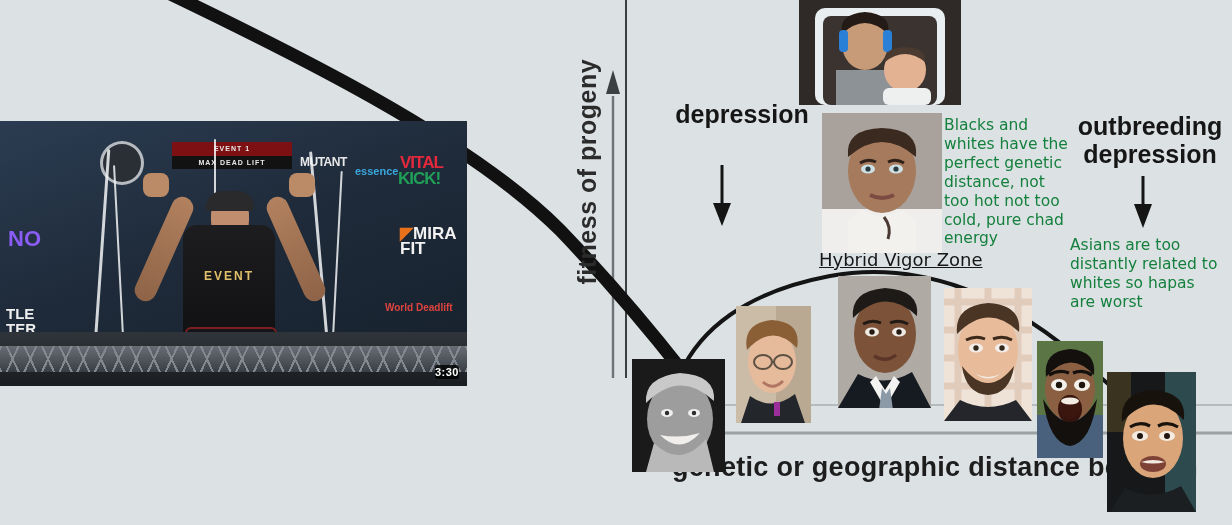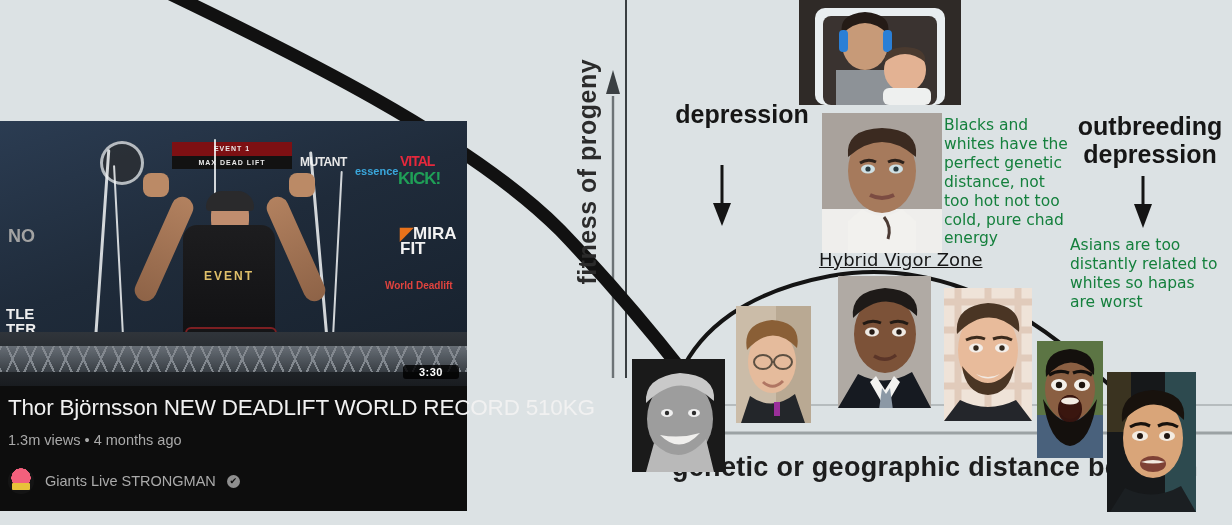--- a/index.html
+++ b/index.html
@@ -124,36 +124,36 @@
     background:#121212;
   }
   .banner-red span,.banner-blk span{
     display:block;text-align:center;color:#e9e9e9;font-size:7px;
     line-height:13px;letter-spacing:1px;font-weight:700;
   }
   .banner-red span{line-height:14px;}
   .logo{position:absolute;font-weight:800;}
   .lg-mutant{left:300px;top:34px;color:#e8e8e8;font-size:12px;letter-spacing:-.5px;}
   .lg-essence{left:355px;top:44px;color:#3aa7dc;font-size:11px;}
-  .lg-vital{left:400px;top:32px;color:#e6283c;font-size:14px;letter-spacing:-1px;}
+  .lg-vital{left:400px;top:32px;color:#e6283c;font-size:17px;letter-spacing:-1px;}
   .lg-kick{left:398px;top:48px;color:#1f9f57;font-size:17px;letter-spacing:-1px;}
   .lg-mira{left:400px;top:105px;color:#f2f2f2;font-size:17px;line-height:15px;}
   .lg-mira i{color:#e8721b;font-style:normal;}
-  .lg-no{left:8px;top:105px;color:#a3a3a3;font-size:18px;}
+  .lg-no{left:8px;top:105px;color:#8b5cf6;font-size:22px;}
   .lg-tle{left:6px;top:185px;color:#eeeeee;font-size:15px;line-height:15px;}
-  .lg-wd{left:385px;top:159px;color:#e0433e;font-size:10px;font-weight:700;}
+  .lg-wd{left:385px;top:181px;color:#e0433e;font-size:10px;font-weight:700;}
   .biohaz{
     position:absolute;left:100px;top:20px;width:44px;height:44px;
     border-radius:50%;background:#2b2f34;
     box-shadow:inset 0 0 0 3px #cfd3d6;opacity:.85;
   }
   .duration{
     position:absolute;right:8px;bottom:7px;
     background:rgba(0,0,0,.82);color:#fff;font-size:11px;font-weight:700;
-    padding:1px 16px;border-radius:3px;letter-spacing:.5px;
+    padding:1px 0;border-radius:3px;letter-spacing:.5px;
   }
   .yt-meta{
     position:absolute;left:0;top:265px;width:467px;height:125px;background:#0d0d0d;
   }
   .yt-title{
     position:absolute;left:8px;top:9px;width:455px;
     color:#f1f1f1;font-size:22.5px;font-weight:400;letter-spacing:-.2px;
     white-space:nowrap;
   }
   .yt-sub{
@@ -412,28 +412,15 @@
         <div class="vest-txt">EVENT</div>
         <div class="belt"></div>
       </div>
 
       <div class="stage-floor"></div>
       <div class="truss"></div>
 
       <div class="duration">3:30</div>
     </div>
 
-    <div class="yt-meta">
-      <div class="yt-title">Thor Björnsson NEW DEADLIFT WORLD RECORD 510KG</div>
-      <div class="yt-sub">
-        <span>1.3m views</span>
-        <span>•</span>
-        <span>4 months ago</span>
-      </div>
-      <div class="yt-chan">
-        <div class="yt-av"></div>
-        <span class="yt-chan-name">Giants Live STRONGMAN</span>
-        <span class="verified">✔</span>
-      </div>
-    </div>
   </div>
 
 </div>
 
 </body></html>

